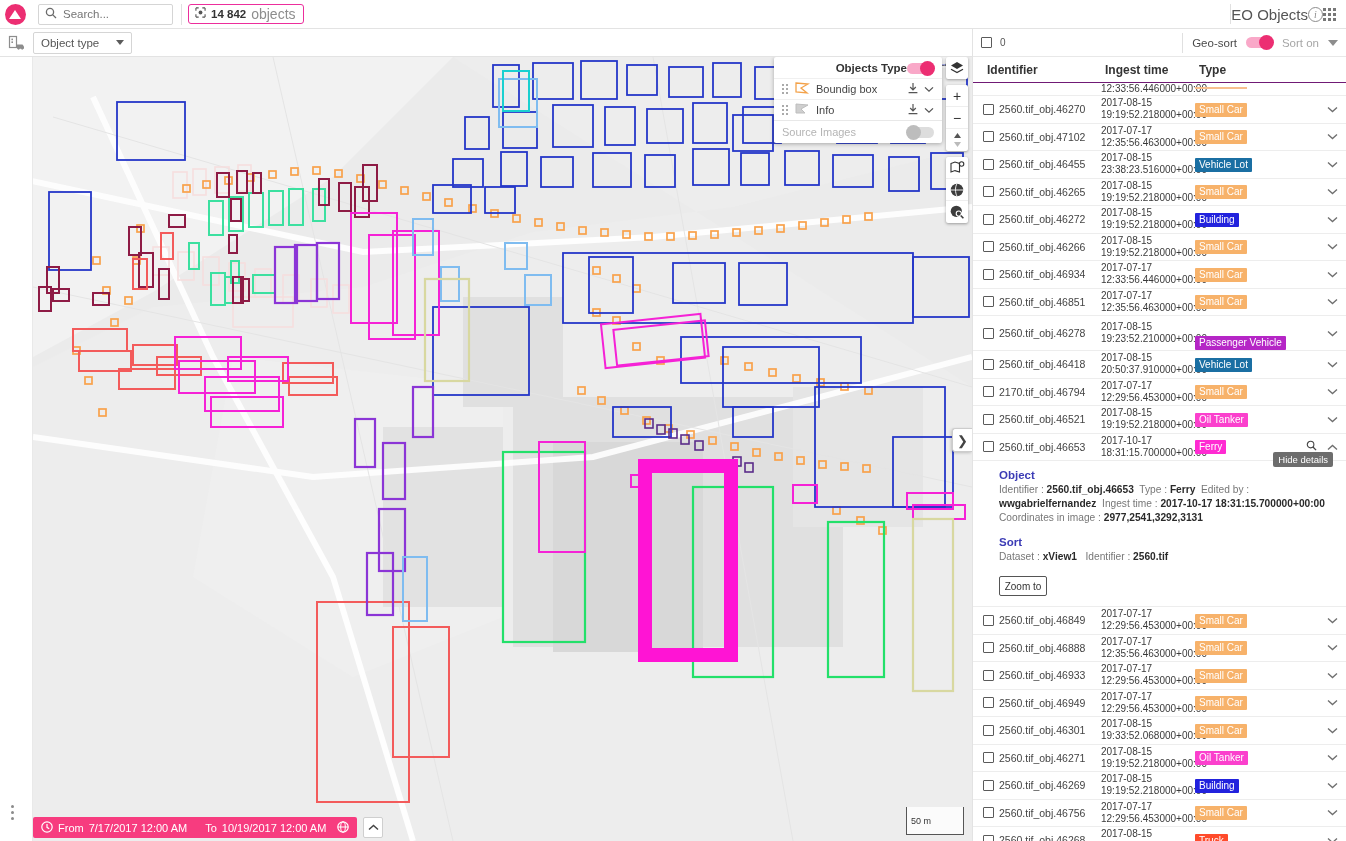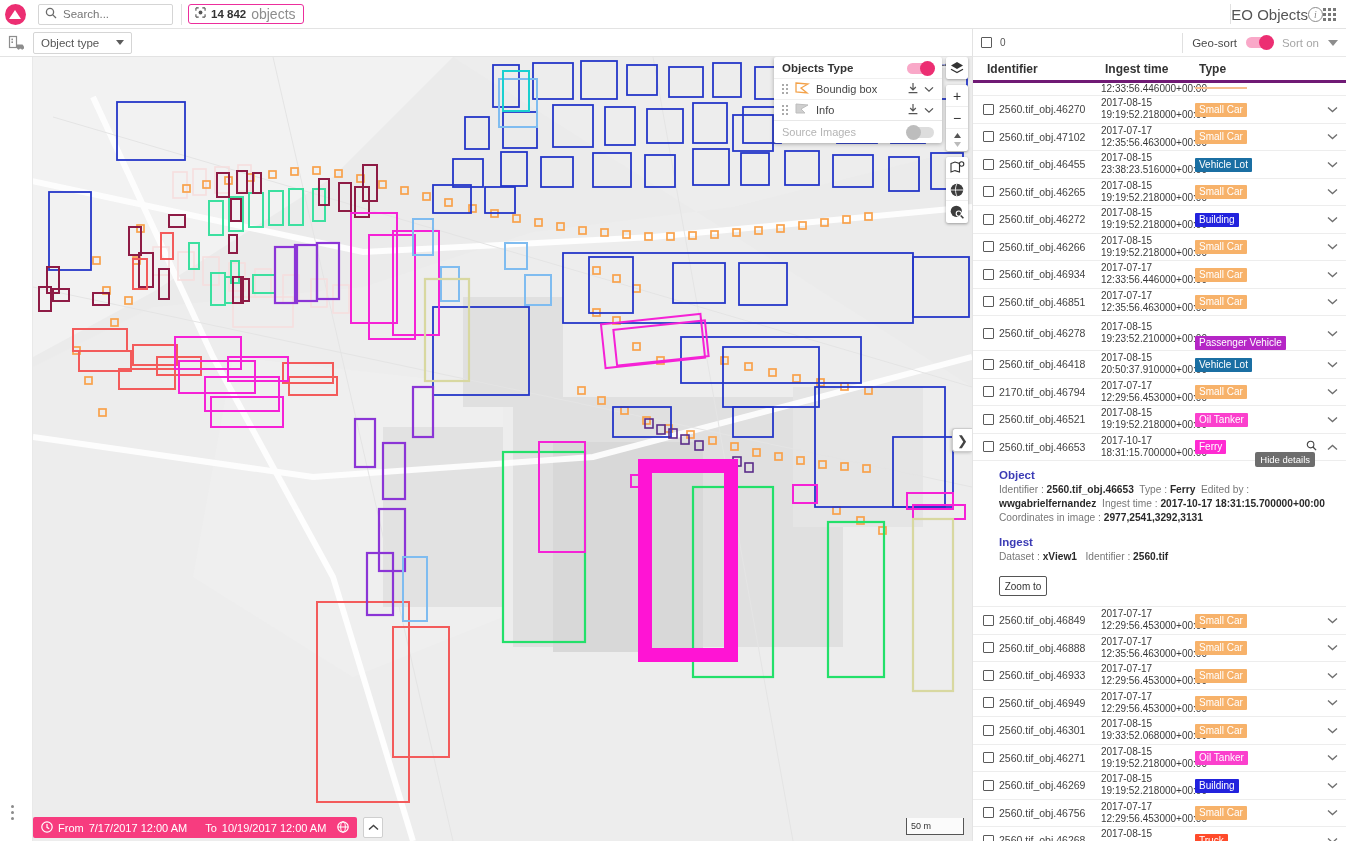--- a/index.html
+++ b/index.html
@@ -99,21 +99,21 @@
     background: rgba(255,255,255,0.55); padding: 0 2px;
   }
 
   
   .layerpanel {
     position: absolute; left: 741px; top: 0px; width: 168px;
     background: #fff; border-radius: 2px; box-shadow: 0 1px 4px rgba(0,0,0,.3);
     font-size: 11px;
   }
   .lp-head {
-    display: flex; align-items: center; justify-content: space-between;
+    display: flex; align-items: center; justify-content: flex-end;
     padding: 5px 8px 4px 8px; font-weight: bold; color: #333; font-size: 11.5px;
   }
   .toggle {
     width: 27px; height: 11px; border-radius: 6px; background: #f9a8c8; position: relative;
   }
   .toggle::after {
     content: ""; position: absolute; right: -1px; top: -2px; width: 15px; height: 15px;
     border-radius: 50%; background: #ec2e72;
   }
   .toggle.off { background: #ddd; }
@@ -134,21 +134,21 @@
     position: absolute; right: 4px; width: 22px;
     background: #fff; border-radius: 2px; box-shadow: 0 1px 3px rgba(0,0,0,.35);
     display: flex; flex-direction: column;
   }
   .mapctl .btn {
     height: 22px; display: flex; align-items: center; justify-content: center;
     border-bottom: 1px solid #eee; color: #333; font-size: 14px;
   }
   .mapctl .btn:last-child { border-bottom: 0; }
   .scalebar {
-    position: absolute; right: 8px; bottom: 6px; width: 58px; height: 17px;
+    position: absolute; right: 8px; bottom: 6px; width: 58px; height: 28px;
     border: 1px solid #555; border-top: none; background: rgba(255,255,255,.75);
     font-size: 9px; color: #333; display: flex; align-items: center; padding-left: 4px;
   }
   .collapse-tab {
     position: absolute; right: 0px; top: 371px; width: 20px; height: 24px;
     background: #fff; border: 1px solid #ccc; border-right: none; border-radius: 3px 0 0 3px;
     display: flex; align-items: center; justify-content: center;
     box-shadow: -1px 1px 3px rgba(0,0,0,.2); color: #444; font-size: 13px;
   }
 
@@ -183,21 +183,21 @@
   }
   .rp-count { margin-left: 8px; font-size: 10px; color: #555; }
   .rp-right { margin-left: auto; display: flex; align-items: center; gap: 9px; }
   .geosort-label { font-size: 11.5px; color: #4a4a4a; }
   .sorton { font-size: 11.5px; color: #a6a6a6; }
   .tri-dn { width: 0; height: 0; border-left: 5px solid transparent; border-right: 5px solid transparent; border-top: 6px solid #8d8d8d; }
 
   .rp-head {
     display: flex; height: 26px; align-items: center; font-weight: bold;
     color: #333; font-size: 12px; padding-left: 14px;
-    border-bottom: 3px solid #701a75;
+    border-bottom: 1px solid #701a75;
   }
   .c-id { width: 118px; }
   .c-time { width: 94px; }
   .c-type { flex: 1; }
 
   .rows { position: relative; }
   .row {
     display: flex; align-items: center; min-height: 27.5px;
     border-bottom: 1px solid #ededed; padding-left: 10px; position: relative;
   }
@@ -226,21 +226,21 @@
   .det-h { color: #3b3bb5; font-weight: bold; font-size: 11.5px; margin-bottom: 2px; }
   .det-line { font-size: 10.2px; color: #777; line-height: 14px; }
   .det-line b { color: #2a2a2a; }
   .det-gap { height: 11px; }
   .zoom-btn {
     margin-top: 12px; width: 48px; height: 20px; border: 1px solid #555; border-radius: 2px;
     background: #fff; font-size: 10px; color: #333;
     display: flex; align-items: center; justify-content: center;
   }
   .tooltip {
-    position: absolute; right: 31px; top: -9px;
+    position: absolute; right: 13px; top: -9px;
     background: #6d6d6d; color: #fff; font-size: 9.5px; padding: 2px 5px; border-radius: 2px;
   }
   .row-icons {
     position: absolute; right: 8px; top: 6px; display: flex; align-items: center; gap: 10px;
   }
 </style>
 </head>
 <body>
 
 <div class="app">
@@ -991,21 +991,21 @@
         <span>Type :</span>
         <b>Ferry</b>&nbsp;
         <span>Edited by :</span>
         <b>wwgabrielfernandez</b>&nbsp;
         <span>Ingest time :</span>
         <b>2017-10-17 18:31:15.700000+00:00</b>&nbsp;
         <span>Coordinates in image :</span>
         <b>2977,2541,3292,3131</b>
       </div>
       <div class="det-gap"></div>
-      <div class="det-h">Ingest</div>
+      <div class="det-h">Sort</div>
       <div class="det-line">
         <span>Dataset :</span>
         <b>xView1</b>&nbsp;&nbsp;
         <span>Identifier :</span>
         <b>2560.tif</b>
       </div>
       <div class="zoom-btn">Zoom to</div>
     </div>
 
     <div class="rows" id="rows-bottom">

